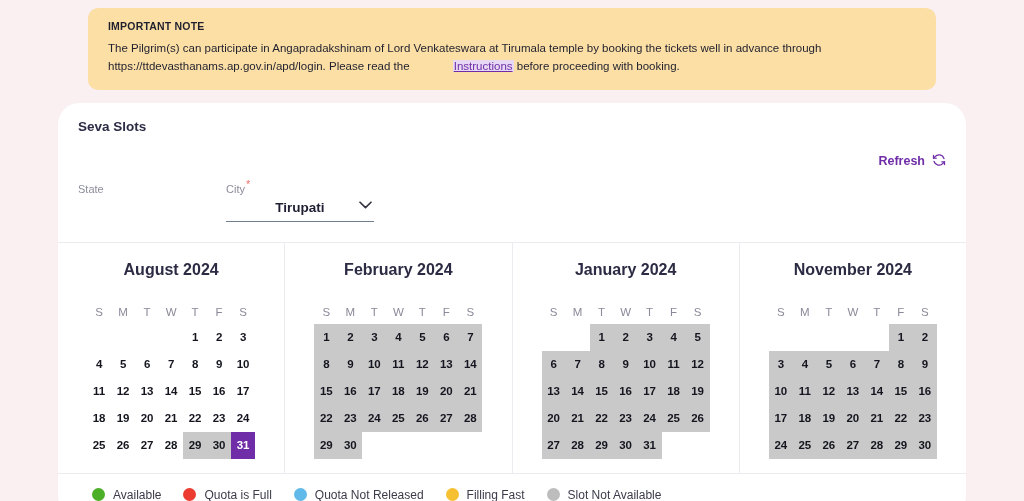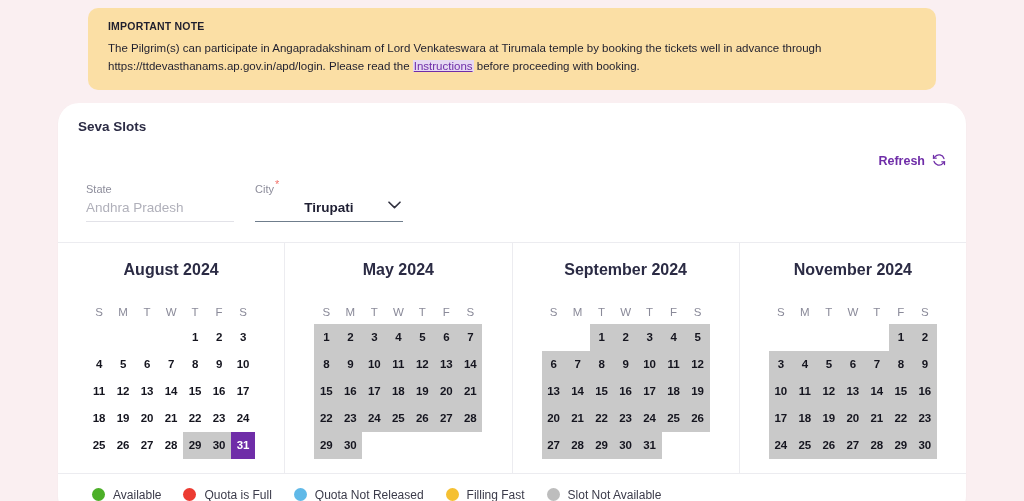--- a/index.html
+++ b/index.html
@@ -38,20 +38,21 @@
     line-height: 1.55;
     color: #1f1f2e;
     max-width: 960px;
   }
   .note-link {
     color: #6f2da8;
     background: #e7d9f3;
     text-decoration: underline;
     cursor: pointer;
     padding: 0 1px;
+    margin-left: 40px;
   }
 
   
   .seva-card {
     background: #ffffff;
     border-radius: 21px;
     width: 908px;
     margin: 13px auto 0 auto;
     box-shadow: 0 1px 2px rgba(0,0,0,.04);
     overflow: hidden;
@@ -78,23 +79,21 @@
     cursor: pointer;
     user-select: none;
     padding-top: 1px;
     margin-top: 33px;
   }
   .refresh-icon { display: block; }
 
   
   .filter-row {
     display: flex;
-    gap: 21px;
     padding: 13px 20px 20px 20px;
-    margin-left: 8px;
   }
   .field { width: 148px; position: relative; }
   .field-label {
     font-size: 11px;
     color: #8d8d9b;
     margin-bottom: 5px;
     display: block;
   }
   .req-star {
     color: #f2736b;
@@ -220,21 +219,20 @@
           <path d="M21.4 19.8v-4.6h-4.6"></path>
         </svg>
       </span>
     </div>
   </div>
 
   <div class="filter-row">
 
     <div class="field disabled">
       <span class="field-label">State</span>
-      <div class="field-value">Andhra Pradesh</div>
     </div>
 
     <div class="field active">
       <span class="field-label"><span>City</span><span class="req-star">*</span></span>
       <div class="field-value">Tirupati</div>
       <span class="chevron">
         <svg width="13" height="8" viewBox="0 0 13 8" fill="none" stroke="#31313f" stroke-width="1.6" stroke-linecap="round" stroke-linejoin="round">
           <path d="M1 1.2 L6.5 6.6 L12 1.2"></path>
         </svg>
       </span>
@@ -294,21 +292,21 @@
           <div class="cell state-none">25</div>
           <div class="cell state-none">26</div>
           <div class="cell state-none">27</div>
           <div class="cell state-none">28</div>
           <div class="cell state-unavailable">29</div>
           <div class="cell state-unavailable">30</div>
           <div class="cell state-selected">31</div>
         </div>
       </div>
       <div class="month">
-        <div class="month-title">May 2024</div>
+        <div class="month-title">February 2024</div>
         <div class="dow-row">
           <div class="dow">S</div>
           <div class="dow">M</div>
           <div class="dow">T</div>
           <div class="dow">W</div>
           <div class="dow">T</div>
           <div class="dow">F</div>
           <div class="dow">S</div>
         </div>
         <div class="week-row">
@@ -351,21 +349,21 @@
           <div class="cell state-unavailable">29</div>
           <div class="cell state-unavailable">30</div>
           <div class="cell empty"></div>
           <div class="cell empty"></div>
           <div class="cell empty"></div>
           <div class="cell empty"></div>
           <div class="cell empty"></div>
         </div>
       </div>
       <div class="month">
-        <div class="month-title">September 2024</div>
+        <div class="month-title">January 2024</div>
         <div class="dow-row">
           <div class="dow">S</div>
           <div class="dow">M</div>
           <div class="dow">T</div>
           <div class="dow">W</div>
           <div class="dow">T</div>
           <div class="dow">F</div>
           <div class="dow">S</div>
         </div>
         <div class="week-row">

